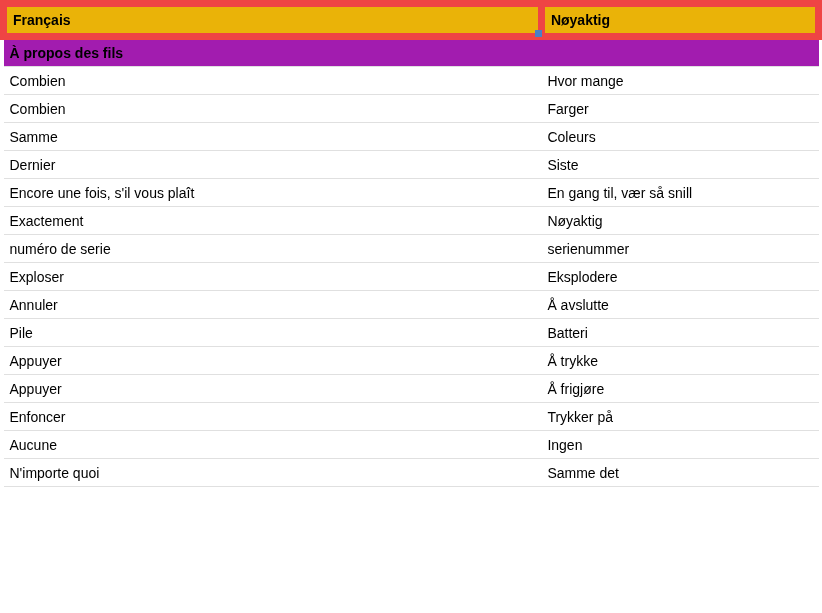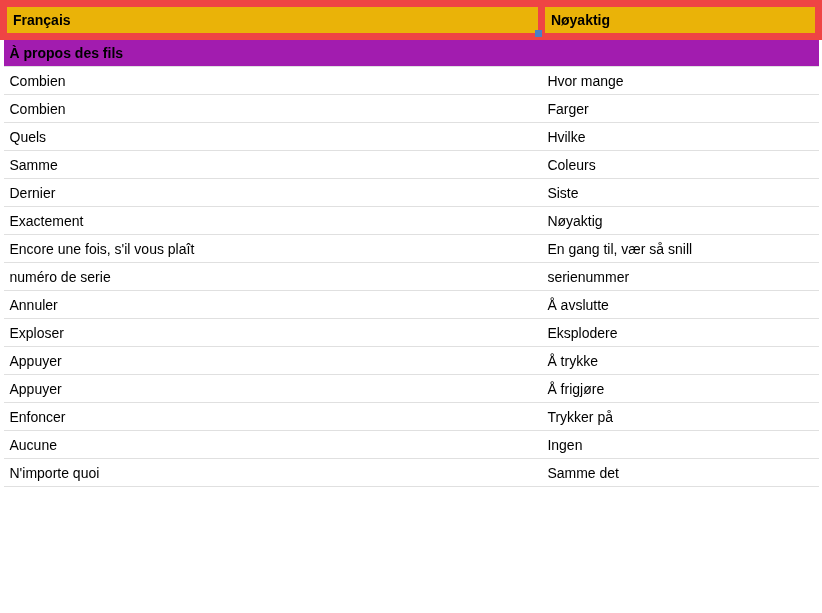--- a/index.html
+++ b/index.html
@@ -65,50 +65,50 @@
       </tr>
       <tr>
         <td class="col-left">Combien</td>
         <td class="col-right">Hvor mange</td>
       </tr>
       <tr>
         <td class="col-left">Combien</td>
         <td class="col-right">Farger</td>
       </tr>
       <tr>
-        <td class="col-left">Quels</td>
-        <td class="col-right">Hvilke</td>
-      </tr>
-      <tr>
         <td class="col-left">Samme</td>
         <td class="col-right">Coleurs</td>
       </tr>
       <tr>
         <td class="col-left">Dernier</td>
         <td class="col-right">Siste</td>
       </tr>
       <tr>
+        <td class="col-left">Encore une fois, s'il vous plaît</td>
+        <td class="col-right">En gang til, vær så snill</td>
+      </tr>
+      <tr>
         <td class="col-left">Exactement</td>
         <td class="col-right">Nøyaktig</td>
-      </tr>
-      <tr>
-        <td class="col-left">Encore une fois, s'il vous plaît</td>
-        <td class="col-right">En gang til, vær så snill</td>
       </tr>
       <tr>
         <td class="col-left">numéro de serie</td>
         <td class="col-right">serienummer</td>
       </tr>
       <tr>
+        <td class="col-left">Exploser</td>
+        <td class="col-right">Eksplodere</td>
+      </tr>
+      <tr>
         <td class="col-left">Annuler</td>
         <td class="col-right">Å avslutte</td>
       </tr>
       <tr>
-        <td class="col-left">Exploser</td>
-        <td class="col-right">Eksplodere</td>
+        <td class="col-left">Pile</td>
+        <td class="col-right">Batteri</td>
       </tr>
       <tr>
         <td class="col-left">Appuyer</td>
         <td class="col-right">Å trykke</td>
       </tr>
       <tr>
         <td class="col-left">Appuyer</td>
         <td class="col-right">Å frigjøre</td>
       </tr>
       <tr>

